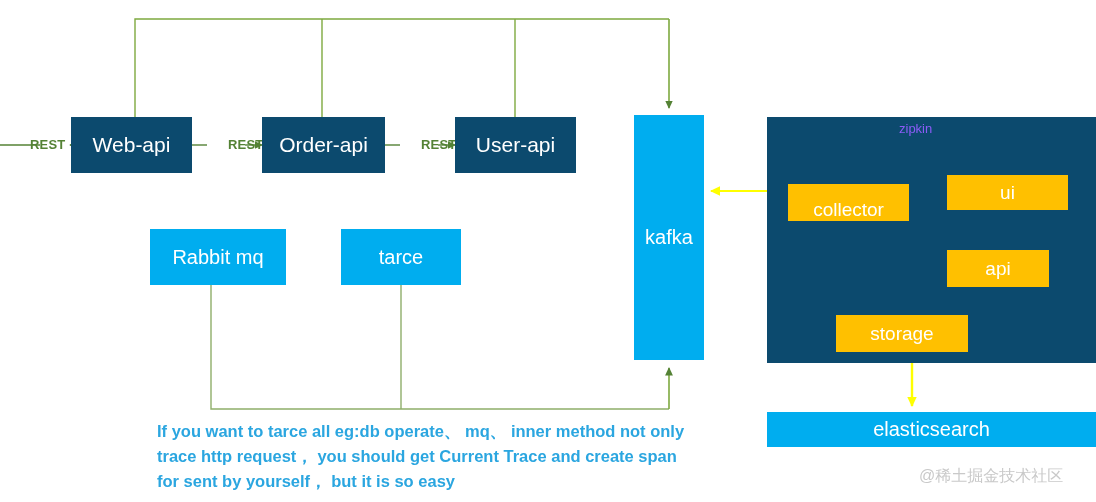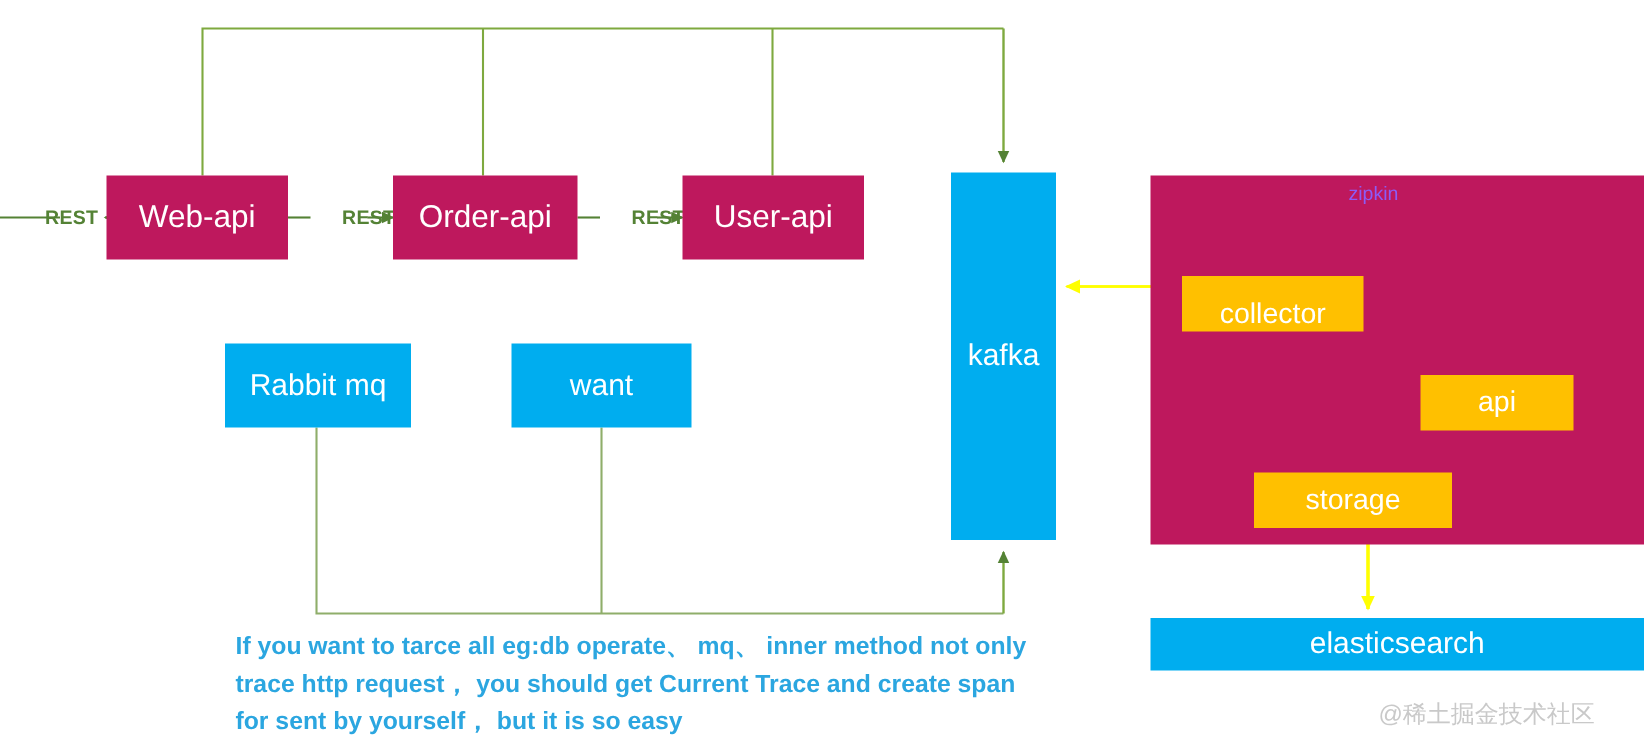--- a/index.html
+++ b/index.html
@@ -28,21 +28,21 @@
   .node {
     position: absolute;
     box-sizing: border-box;
     display: flex;
     align-items: center;
     justify-content: center;
     color: #ffffff;
     text-align: center;
     line-height: 1.15;
   }
-  .node-blue   { background: #be185d; }
+  .node-blue   { background: #0c4a6e; }
   .node-cyan   { background: #00ADEF; }
   .node-orange { background: #FFC000; }
 
   .node-service {
     font-size: 21px;
     font-weight: 400;
   }
   .node-broker {
     font-size: 20px;
     font-weight: 400;
@@ -172,40 +172,43 @@
   </div>
 
   <div class="node node-blue node-service" style="left:455px; top:117px; width:121px; height:56px;">
     <span>User-api</span>
   </div>
 
   <div class="node node-blue node-service" style="left:262px; top:117px; width:123px; height:56px;">
     <span>Order-api</span>
   </div>
 
-  <div class="node node-cyan node-broker" style="left:150px; top:229px; width:124px; height:56px;">
+  <div class="node node-cyan node-broker" style="left:150px; top:229px; width:136px; height:56px;">
     <span>Rabbit mq</span>
   </div>
 
   <div class="node node-cyan node-broker" style="left:341px; top:229px; width:120px; height:56px;">
-    <span>want</span>
+    <span>tarce</span>
   </div>
 
   <div class="node node-cyan node-broker" style="left:634px; top:115px; width:70px; height:245px;">
     <span>kafka</span>
   </div>
 
   <div class="node node-blue" style="left:767px; top:117px; width:329px; height:246px; display:block;"></div>
 
   <div class="group-title" style="left:899px; top:121px;">zipkin</div>
 
   <div class="node node-orange node-inner" style="left:788px; top:184px; width:121px; height:37px;align-items:flex-end;">
     <span>collector</span>
   </div>
 
+  <div class="node node-orange node-inner" style="left:947px; top:175px; width:121px; height:35px;">
+    <span>ui</span>
+  </div>
 
   <div class="node node-orange node-inner" style="left:947px; top:250px; width:102px; height:37px;">
     <span>api</span>
   </div>
 
   <div class="node node-orange node-inner" style="left:836px; top:315px; width:132px; height:37px;">
     <span>storage</span>
   </div>
 
   <div class="node node-cyan node-broker" style="left:767px; top:412px; width:329px; height:35px;">

